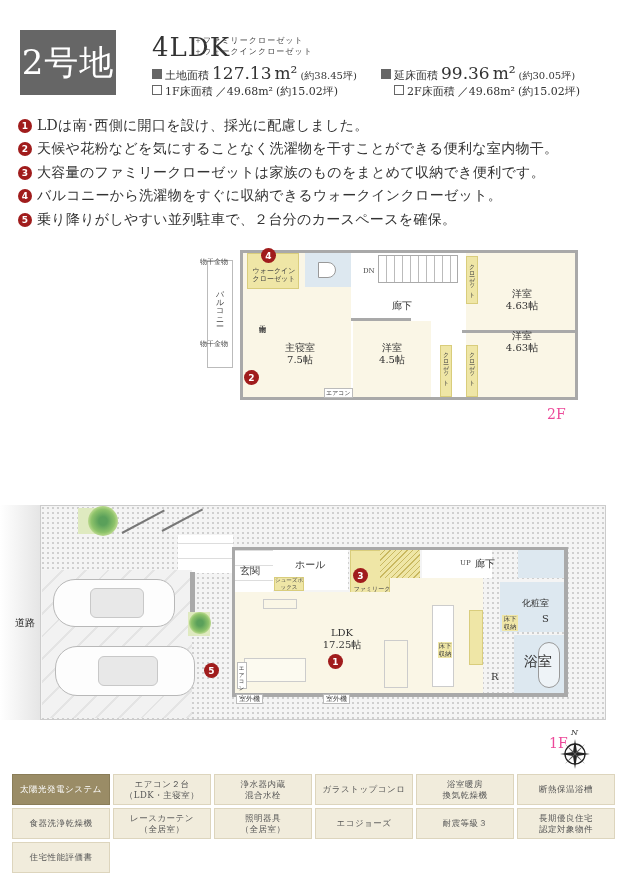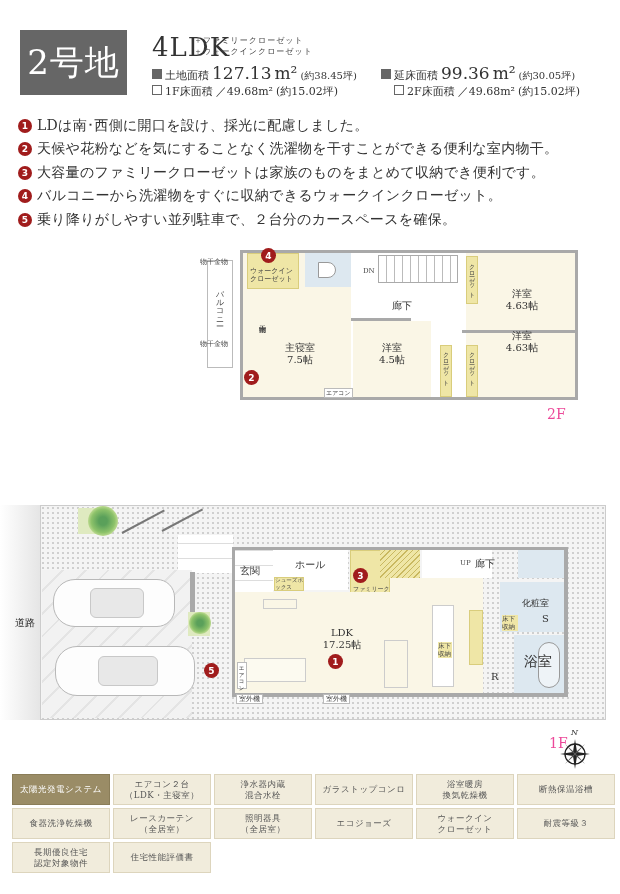--- a/index.html
+++ b/index.html
@@ -1,41 +1,41 @@
 <!DOCTYPE html>
 <html><head>
 <meta charset="utf-8">
 <style>
   * { box-sizing: border-box; margin: 0; padding: 0; }
   html, body { width: 620px; height: 894px; background: #ffffff; overflow: hidden; }
   body { position: relative; font-family: "DejaVu Serif", "Liberation Serif", serif; color: #333; }
 
   
-  .lot-badge { position: absolute; left: 20px; top: 30px; width: 107px; height: 65px; background: #666666; color: #fff; font-size: 34px; display: flex; align-items: center; justify-content: center; letter-spacing: 1px; }
+  .lot-badge { position: absolute; left: 20px; top: 30px; width: 96px; height: 65px; background: #666666; color: #fff; font-size: 34px; display: flex; align-items: center; justify-content: center; letter-spacing: 1px; }
   .plan-type { position: absolute; left: 152px; top: 32px; font-size: 26px; color: #333; letter-spacing: 1px; }
   .plan-extras { position: absolute; left: 194px; top: 35px; font-size: 8px; line-height: 11px; color: #444; letter-spacing: 1px; }
   .area-row { position: absolute; font-size: 11px; color: #333; white-space: nowrap; display: flex; align-items: baseline; gap: 3px; }
   .sq-filled { display: inline-block; width: 10px; height: 10px; background: #666; }
   .sq-empty { display: inline-block; width: 10px; height: 10px; border: 1px solid #666; background: #fff; }
   .big-num { font-size: 17px; color: #333; }
   .small-note { font-size: 10px; }
 
   
   .features-list { position: absolute; left: 18px; top: 114px; width: 600px; }
   .feature-item { display: flex; align-items: center; height: 23.5px; font-size: 14px; color: #333; white-space: nowrap; letter-spacing: 0.3px; }
   .num-badge { display: inline-flex; width: 14px; height: 14px; border-radius: 50%; background: #a01c1c; color: #fff; font-size: 9px; font-family: "DejaVu Sans", sans-serif; font-weight: bold; align-items: center; justify-content: center; margin-right: 5px; flex: none; }
 
   
   .floor2 { position: absolute; left: 200px; top: 250px; width: 380px; height: 150px; }
   .wall { position: absolute; background: #a9a9a9; }
   .room { position: absolute; background: #faf6e6; }
   .closet { position: absolute; background: #efe6a6; border: 1px solid #d9cd7c; }
   .wet { position: absolute; background: #dde8f0; }
   .room-label { position: absolute; font-size: 10px; color: #333; text-align: center; line-height: 12px; white-space: nowrap; }
-  .tiny-label { position: absolute; font-size: 7px; color: #444; line-height: 8px; }
+  .tiny-label { position: absolute; font-size: 7px; color: #444; line-height: 8px; text-align: center; }
   .vert { writing-mode: vertical-rl; }
   .red-num { position: absolute; width: 15px; height: 15px; border-radius: 50%; background: #a01c1c; color: #fff; font-family: "DejaVu Sans", sans-serif; font-weight: bold; font-size: 9px; display: flex; align-items: center; justify-content: center; }
   .stairs { position: absolute; background: repeating-linear-gradient(90deg, #fff 0 7px, #bbb 7px 8px); border: 1px solid #aaa; }
   .floor-label { position: absolute; font-size: 14px; color: #ec4899; margin-left: 16px; }
 
   
   .site { position: absolute; left: 40px; top: 505px; width: 566px; height: 215px; background:
       radial-gradient(circle at 2px 2px, #cfcfcf 0.8px, transparent 1px) 0 0/5px 5px, #f4f4f4; border: 1px solid #ccc; }
   .road-shadow { position: absolute; left: 0; top: 505px; width: 42px; height: 215px; background: linear-gradient(90deg, #fff, #e4e4e4); }
   .road-label { position: absolute; left: 15px; top: 616px; font-size: 10px; color: #222; }
@@ -277,19 +277,17 @@
   <div class="amenity">ガラストップコンロ</div>
   <div class="amenity">浴室暖房
 換気乾燥機</div>
   <div class="amenity">断熱保温浴槽</div>
   <div class="amenity">食器洗浄乾燥機</div>
   <div class="amenity">レースカーテン
 （全居室）</div>
   <div class="amenity">照明器具
 （全居室）</div>
   <div class="amenity">エコジョーズ</div>
-  <div class="amenity">ウォークイン
-クローゼット</div>
   <div class="amenity">耐震等級３</div>
   <div class="amenity">長期優良住宅
 認定対象物件</div>
   <div class="amenity">住宅性能評価書</div>
 </div>
 
 </body></html>

